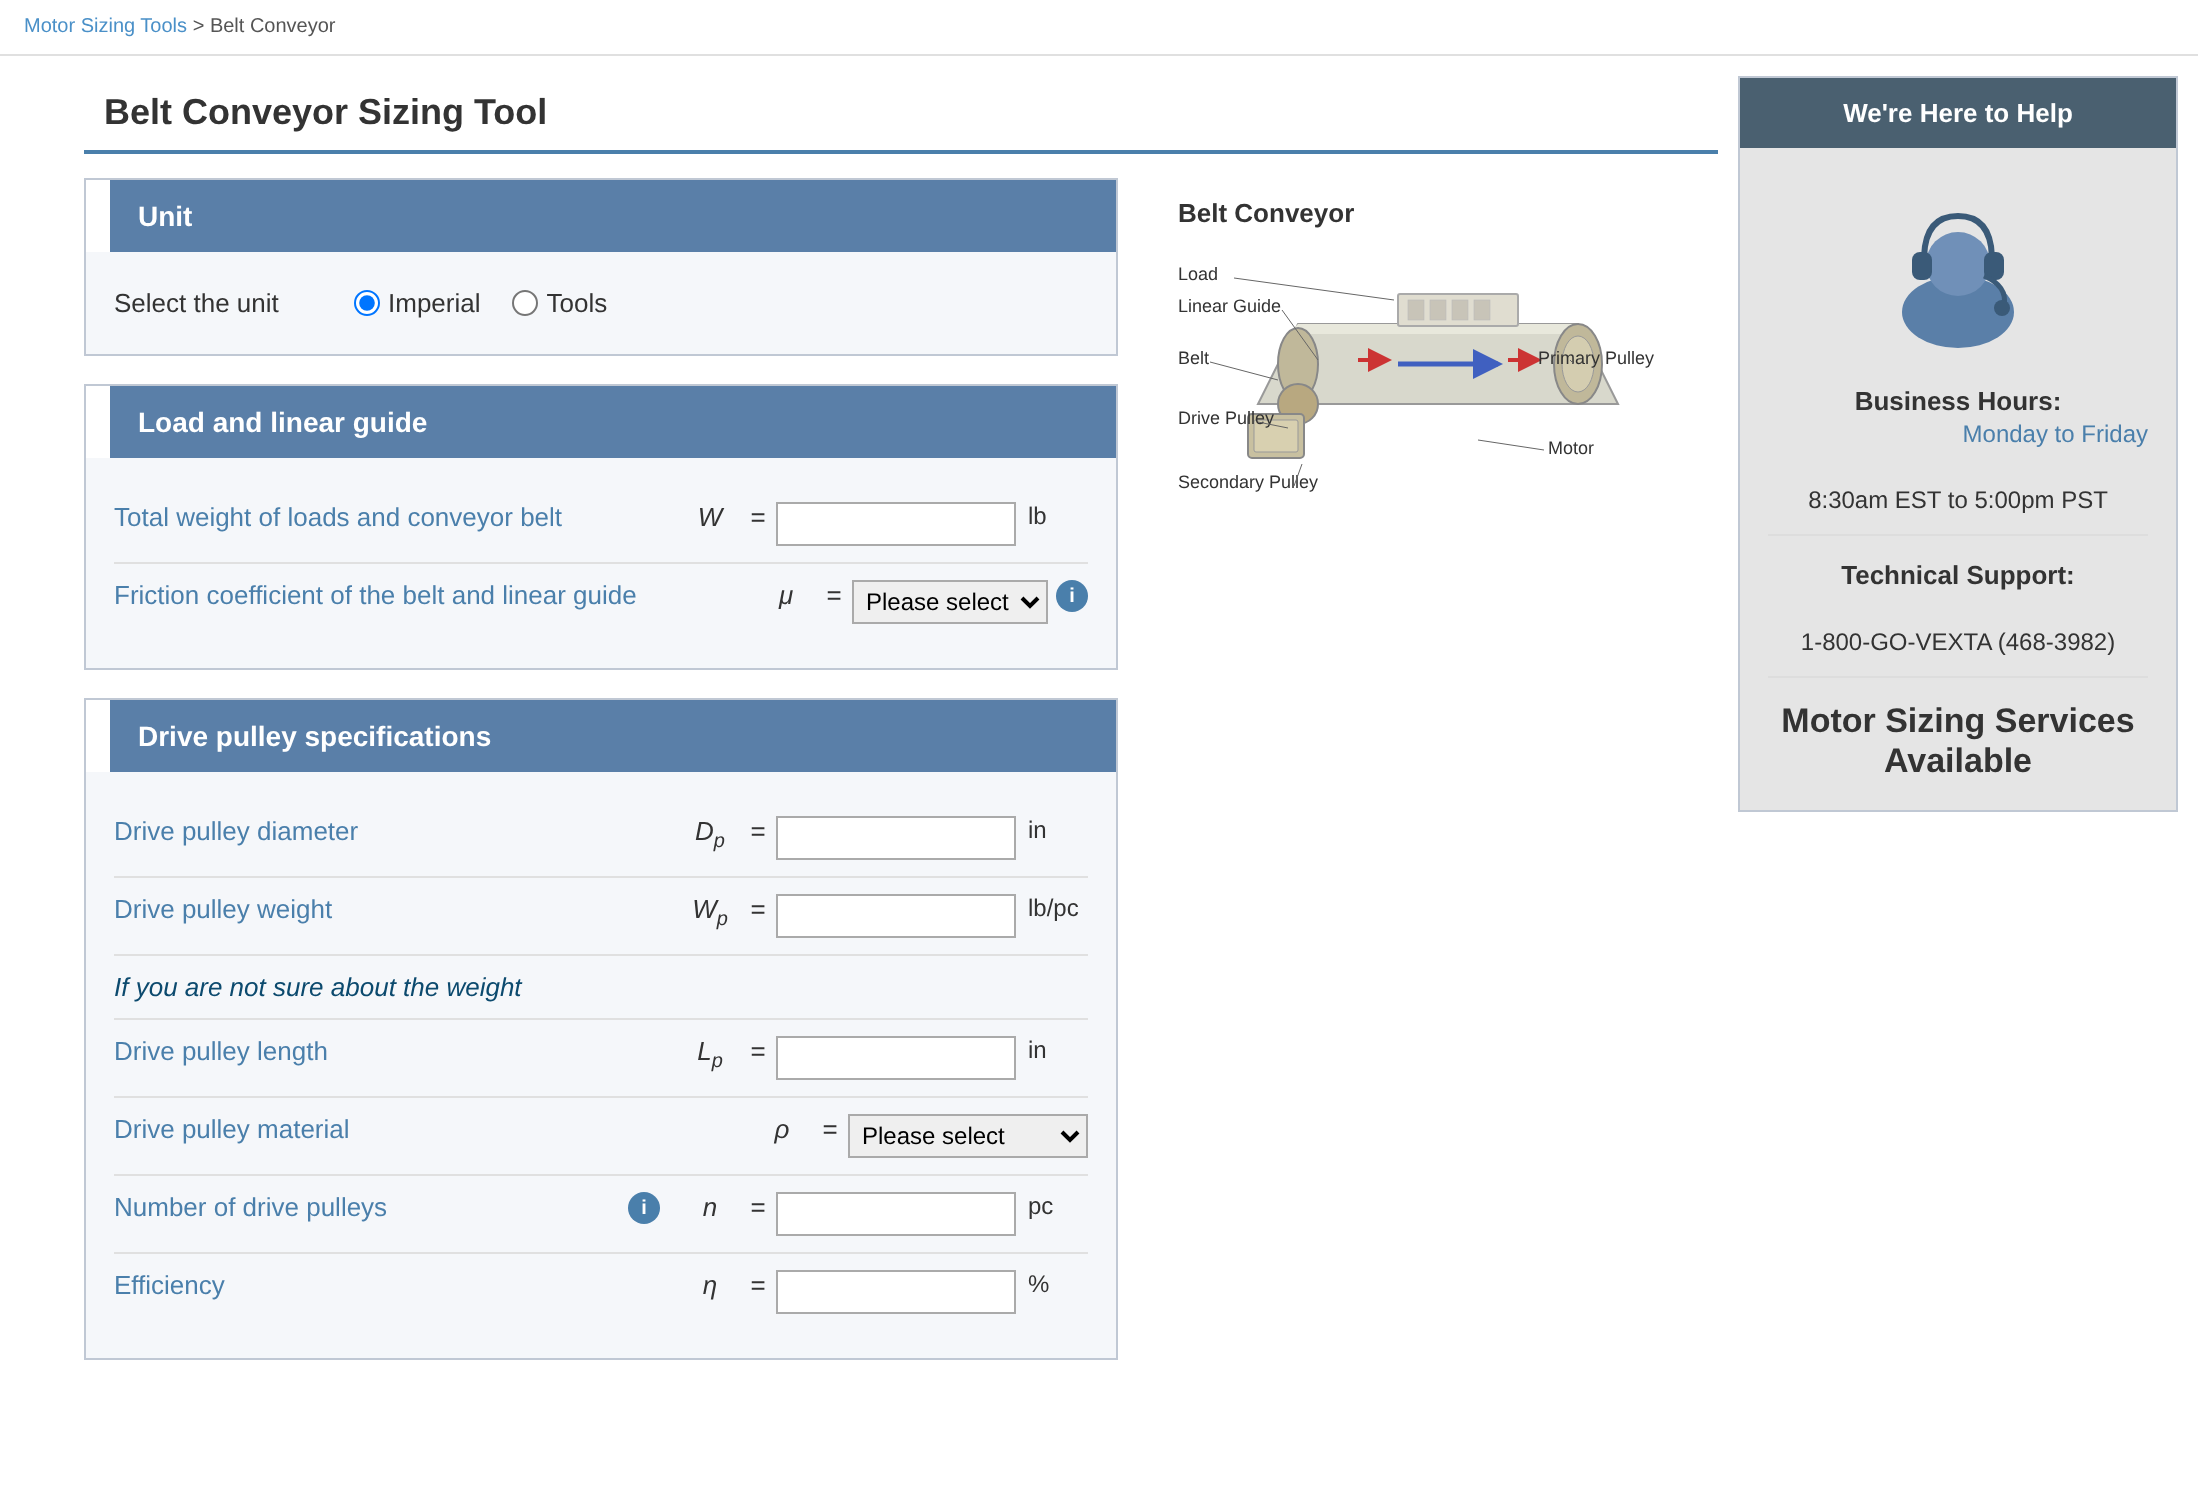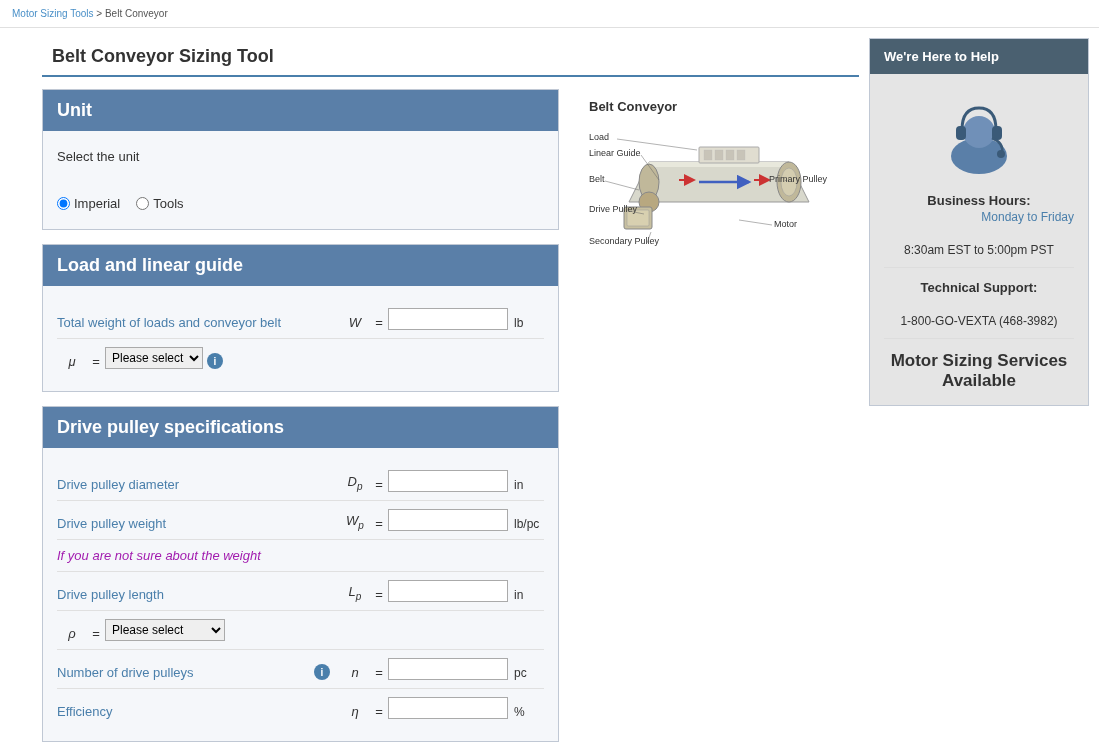--- a/index.html
+++ b/index.html
@@ -18,52 +18,52 @@
     
     .page-title { font-size: 18px; font-weight: bold; color: #333; padding: 8px 10px; border-bottom: 2px solid #4a7fab; margin-bottom: 12px; }
 
     
     .tool-area { display: flex; gap: 20px; }
     .form-area { flex: 1; min-width: 0; }
     .diagram-area { width: 280px; flex-shrink: 0; }
 
     
     .section-box { border: 1px solid #c0c8d4; margin-bottom: 14px; }
-    .section-header { background: #5a7fa8; color: #fff; padding: 10px 14px; font-size: 18px; font-weight: bold; }
+    .section-header { background: #5a7fa8; color: #fff; padding: 10px 14px; font-size: 14px; font-weight: bold; margin-left: 12px; }
     .section-body { padding: 14px; background: #f5f7fa; }
 
     
-    .unit-select-row { display: flex; align-items: flex-start; gap: 32px; padding: 4px 0; flex-direction: column; }
+    .unit-select-row { display: flex; align-items: flex-start; gap: 20px; padding: 4px 0; }
     .unit-label { font-size: 13px; color: #333; min-width: 100px; }
     .radio-group { display: flex; align-items: center; gap: 16px; }
     .radio-option { display: flex; align-items: center; gap: 4px; cursor: pointer; }
 
     
-    .form-row { display: flex; align-items: flex-end; padding: 8px 0; border-bottom: 1px solid #e0e0e0; }
+    .form-row { display: flex; align-items: flex-start; padding: 8px 0; border-bottom: 1px solid #e0e0e0; }
     .form-row:last-child { border-bottom: none; }
     .field-label { flex: 1; font-size: 13px; color: #4a7fab; }
     .field-symbol { width: 30px; text-align: center; font-style: italic; font-size: 13px; color: #333; }
     .field-symbol sub { font-size: 10px; }
     .equals { width: 18px; text-align: center; color: #333; }
     .field-input { width: 120px; height: 22px; border: 1px solid #aaa; padding: 2px 4px; font-size: 12px; }
     .field-unit { margin-left: 6px; font-size: 12px; color: #333; min-width: 30px; }
     .field-select { height: 22px; border: 1px solid #aaa; font-size: 12px; padding: 1px 2px; }
     .info-icon { display: inline-flex; align-items: center; justify-content: center; width: 16px; height: 16px; background: #4a7fab; color: #fff; border-radius: 50%; font-size: 10px; font-weight: bold; margin-left: 4px; cursor: pointer; }
 
     
-    .note-row { padding: 8px 0; font-style: italic; font-size: 13px; color: #a21caf; }
+    .note-row { padding: 8px 0; font-style: italic; font-size: 13px; color: #0c4a6e; }
 
     
     .diagram-container { padding: 10px; font-size: 11px; color: #333; }
     .diagram-title { font-weight: bold; font-size: 13px; margin-bottom: 8px; color: #333; }
     .diagram-svg { width: 260px; height: 160px; }
 
     
     .help-box { border: 1px solid #c0c8d4; }
-    .help-header { background: #4a6070; color: #fff; padding: 10px 14px; font-size: 13px; font-weight: bold; }
+    .help-header { background: #4a6070; color: #fff; padding: 10px 14px; font-size: 13px; font-weight: bold; text-align: center; }
     .help-body { padding: 14px; text-align: center; background: #e5e5e5; }
     .help-section { margin-top: 12px; }
     .help-section .bold { font-weight: bold; font-size: 13px; }
     .help-section .blue { color: #4a7fab; font-size: 12px; margin-top: 2px; text-align: right; }
     .help-section .normal { font-size: 12px; color: #333; margin-top: 19px; }
     .help-section .bold-link { font-weight: bold; font-size: 17px; margin-top: 10px; }
     hr.divider { border: none; border-top: 1px solid #ddd; margin: 10px 0; }
   </style>
 </head>
 <body>
@@ -107,20 +107,21 @@
 
             <div class="form-row">
               <span class="field-label">Total weight of loads and conveyor belt</span>
               <span class="field-symbol">W</span>
               <span class="equals">=</span>
               <input class="field-input" type="text" style="">
               <span class="field-unit">lb</span>
             </div>
 
             <div class="form-row">
+              <span class="field-label">Friction coefficient of the belt and linear guide</span>
               <span class="field-symbol">μ</span>
               <span class="equals">=</span>
               <select class="field-select">
                 <option>Please select</option>
               </select>
               <span class="info-icon">i</span>
             </div>
           </div>
         </div>
 
@@ -150,20 +151,21 @@
 
             <div class="form-row">
               <span class="field-label">Drive pulley length</span>
               <span class="field-symbol">L<sub>p</sub></span>
               <span class="equals">=</span>
               <input class="field-input" type="text" style="">
               <span class="field-unit">in</span>
             </div>
 
             <div class="form-row">
+              <span class="field-label">Drive pulley material</span>
               <span class="field-symbol">ρ</span>
               <span class="equals">=</span>
               <select class="field-select" style="width:120px;">
                 <option>Please select</option>
               </select>
             </div>
 
             <div class="form-row">
               <span class="field-label">Number of drive pulleys</span>
               <span class="info-icon" style="margin-left:4px; margin-right: 10px;">i</span>

